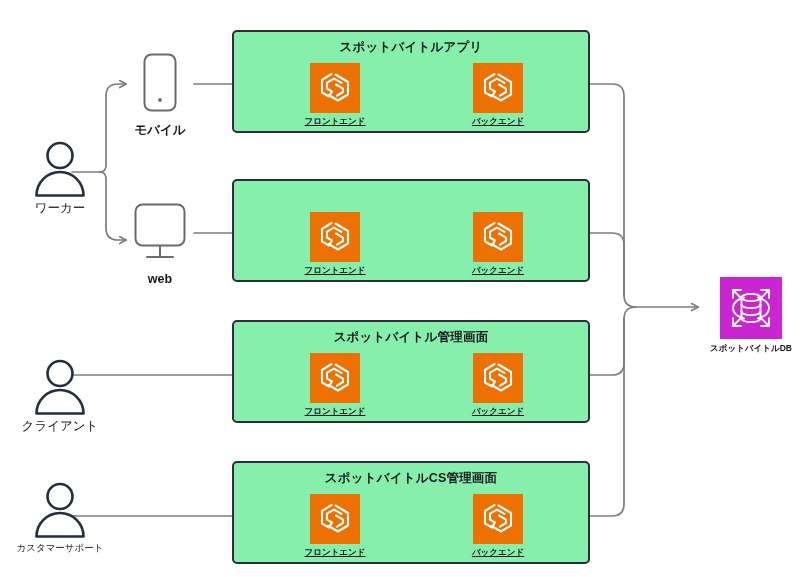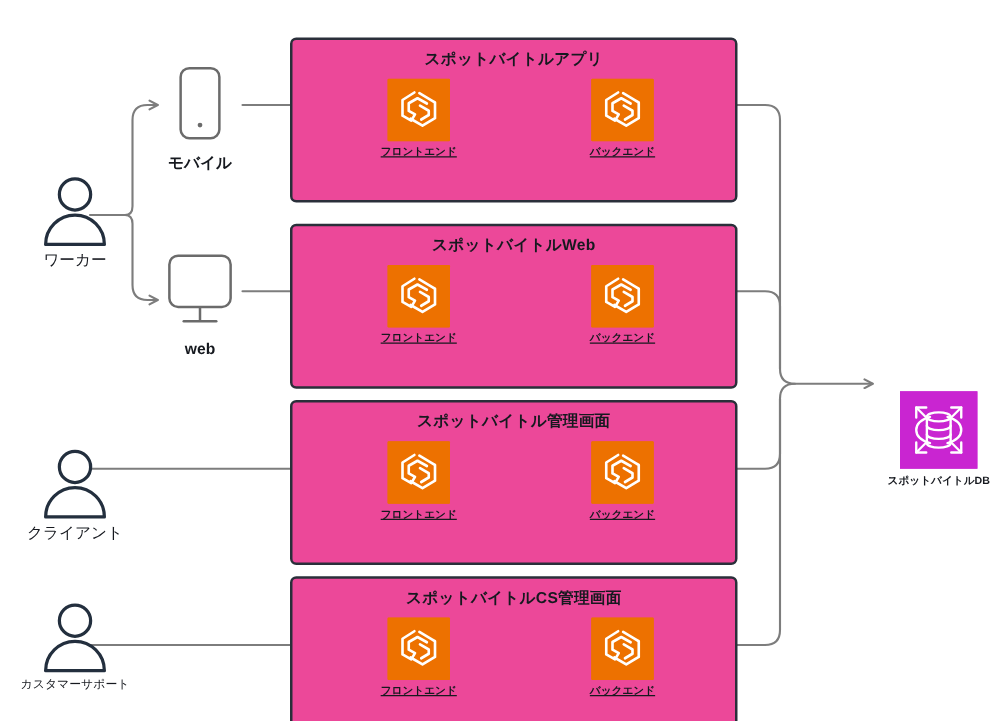--- a/index.html
+++ b/index.html
@@ -21,42 +21,42 @@
   .cap-lg{font-size:12.5px;}
   .cap-sm{font-size:9.5px;}
 
   
   .device{position:absolute;text-align:center;width:96px;}
   .device .glyph{display:block;width:96px;height:70px;}
   .device .cap{display:block;font-weight:bold;font-size:12.5px;color:#16191f;margin-top:2px;text-align:center;}
 
   
   .group{
-    position:absolute;left:232px;width:358px;height:132px;
-    border:2px solid #2a2f3a;border-radius:5px;background:#ec4899;box-sizing:border-box;
+    position:absolute;left:232px;width:358px;height:103px;
+    border:2px solid #2a2f3a;border-radius:5px;background:#86efac;box-sizing:border-box;
   }
   .group-title{
     position:absolute;left:0;right:0;top:7px;text-align:center;
     font-size:12.5px;font-weight:bold;color:#16191f;letter-spacing:.2px;
   }
   .svc{position:absolute;top:31px;width:92px;text-align:center;}
   .svc.front{left:55px;}
   .svc.back{left:218px;}
   .svc .tile{
     width:50px;height:50px;margin:0 auto;background:#ED7100;border-radius:1px;
     display:block;
   }
   .svc .cap{
     display:block;margin-top:3px;font-size:8.5px;font-weight:bold;color:#16191f;
     white-space:nowrap;
     text-decoration:underline;
   }
 
   
-  .db{position:absolute;left:703px;top:277px;width:96px;text-align:center;margin-top:36px;}
+  .db{position:absolute;left:703px;top:277px;width:96px;text-align:center;}
   .db .tile{width:62px;height:62px;background:#C925D1;margin:0 auto;display:block;}
   .db .cap{display:block;margin-top:4px;font-size:8.5px;font-weight:bold;color:#16191f;white-space:nowrap;}
 </style>
 </head>
 <body>
 
 <div id="canvas">
 
   <svg id="wires" viewBox="0 0 803 577" xmlns="http://www.w3.org/2000/svg">
     <defs>
@@ -150,21 +150,20 @@
         <rect width="50" height="50" fill="#ED7100"></rect>
         <path d="M21.5,11 L12,17 L12,29.5 L19,33.5 L22,28.5 L17,25.7 L17,19.6 L24,15.6 L31.5,19.8" fill="none" stroke="#ffffff" stroke-width="2.1" stroke-linejoin="round" stroke-linecap="round"></path>
         <path d="M25.5,11.5 L35.5,17.5 L38,19 L38,31.5 L28,37.5 L18.5,32" fill="none" stroke="#ffffff" stroke-width="2.1" stroke-linejoin="round" stroke-linecap="round"></path>
         <path d="M26,21.5 L33,25.6 L33,29 L27,32.6" fill="none" stroke="#ffffff" stroke-width="2.1" stroke-linejoin="round" stroke-linecap="round"></path>
       </svg>
       <span class="cap">バックエンド</span>
     </div>
   </div>
 
   <div class="group" style="top:179px;">
-    <div class="group-title">スポットバイトルWeb</div>
     <div class="svc front">
       <svg class="tile" viewBox="0 0 50 50">
         <rect width="50" height="50" fill="#ED7100"></rect>
         <path d="M21.5,11 L12,17 L12,29.5 L19,33.5 L22,28.5 L17,25.7 L17,19.6 L24,15.6 L31.5,19.8" fill="none" stroke="#ffffff" stroke-width="2.1" stroke-linejoin="round" stroke-linecap="round"></path>
         <path d="M25.5,11.5 L35.5,17.5 L38,19 L38,31.5 L28,37.5 L18.5,32" fill="none" stroke="#ffffff" stroke-width="2.1" stroke-linejoin="round" stroke-linecap="round"></path>
         <path d="M26,21.5 L33,25.6 L33,29 L27,32.6" fill="none" stroke="#ffffff" stroke-width="2.1" stroke-linejoin="round" stroke-linecap="round"></path>
       </svg>
       <span class="cap">フロントエンド</span>
     </div>
     <div class="svc back">

